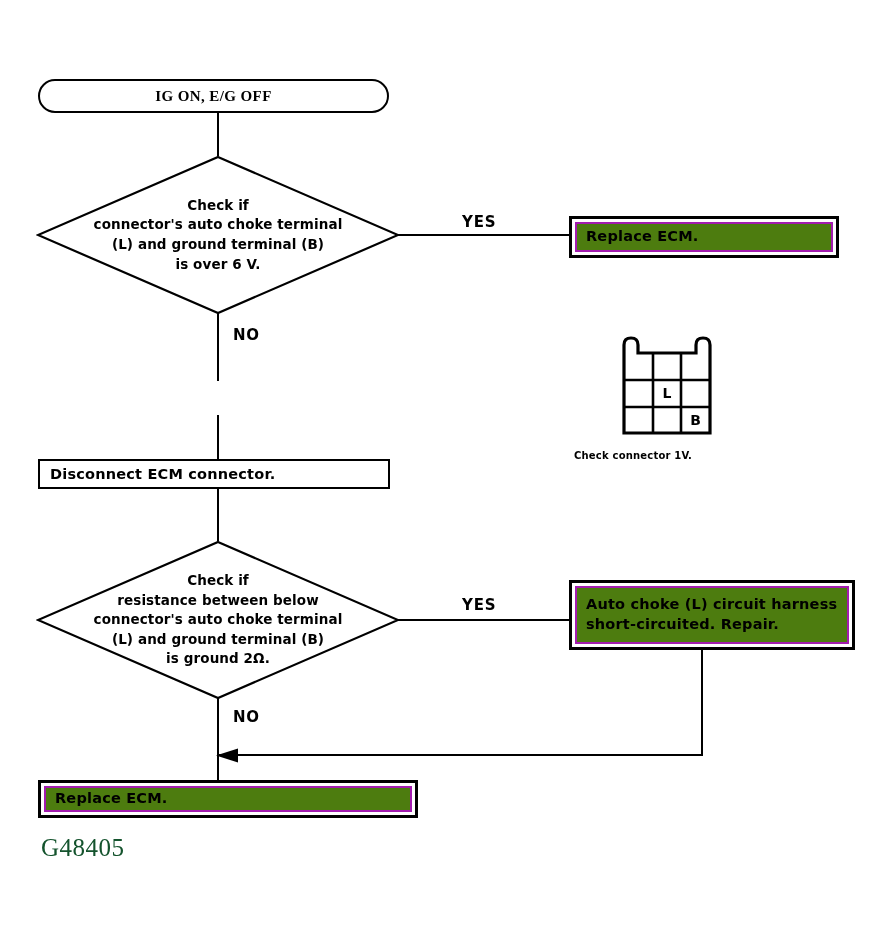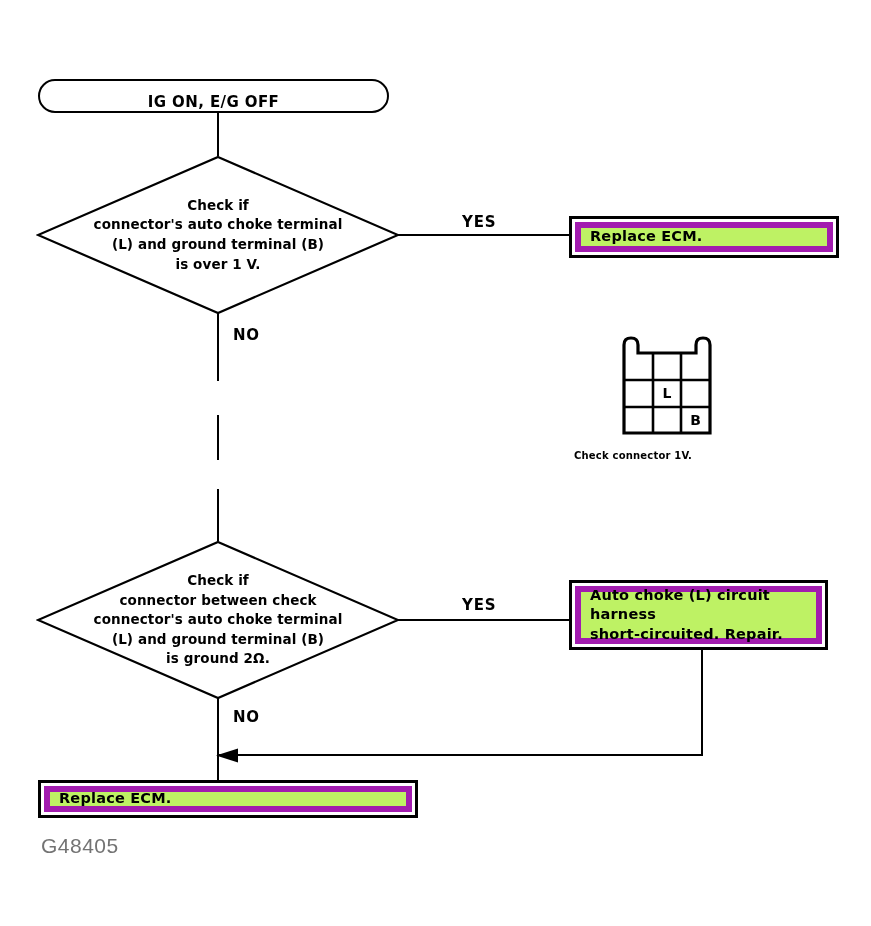--- a/index.html
+++ b/index.html
@@ -28,23 +28,24 @@
     height: 2px;
   }
 
   
   .terminal {
     position: absolute;
     border: 2px solid #000;
     border-radius: 999px;
     box-sizing: border-box;
     display: flex;
-    align-items: flex-end;
+    align-items: center;
     justify-content: center;
     background: #fff;
+    font-family: Liberation Serif, serif;
   }
   .terminal span {
     font-weight: bold;
     font-size: 15px;
     letter-spacing: .4px;
     color: #000;
   }
 
   
   .box-single {
@@ -65,28 +66,28 @@
 
   
   .box-double {
     position: absolute;
     border: 3px solid #000;
     box-sizing: border-box;
     background: #fff;
     padding: 3px;
   }
   .box-double > .inner {
-    border: 6px solid #a21caf;
+    border: 2px solid #a21caf;
     box-sizing: border-box;
     width: 100%;
     height: 100%;
     display: flex;
     flex-direction: column;
     justify-content: center;
-    background: #bef264;
+    background: #4d7c0f;
   }
   .box-double .inner span {
     display: block;
     font-weight: bold;
     font-size: 14.5px;
     color: #000;
     padding-left: 9px;
     line-height: 1.35;
     letter-spacing: .2px;
   }
@@ -135,23 +136,23 @@
   .caption {
     position: absolute;
     font-weight: bold;
     font-size: 10px;
     color: #000;
     letter-spacing: .2px;
   }
 
   .fig-id {
     position: absolute;
-    font-family: Liberation Sans, sans-serif;
-    font-size: 21px;
-    color: #737373;
+    font-family: Liberation Serif, serif;
+    font-size: 25px;
+    color: #14532d;
     letter-spacing: .5px;
   }
 </style>
 </head>
 <body>
 
 <div id="page">
 
   <div class="terminal" style="left:38px; top:79px; width:351px; height:34px;">
     <span>IG ON, E/G OFF</span>
@@ -160,59 +161,62 @@
   <div class="line-v" style="left:217px; top:113px; height:43px;"></div>
 
   <div class="diamond" style="left:36px; top:155px; width:364px; height:160px;">
     <svg width="364" height="160" viewBox="0 0 364 160">
       <polygon points="182,2 362,80 182,158 2,80" fill="#ffffff" stroke="#000000" stroke-width="2.2"></polygon>
     </svg>
     <div class="dtext">
       <div>Check if</div>
       <div>connector's auto choke terminal</div>
       <div>(L) and ground terminal (B)</div>
-      <div>is over 1 V.</div>
+      <div>is over 6 V.</div>
     </div>
   </div>
 
   <div class="line-h" style="left:398px; top:234px; width:172px;"></div>
   <div class="branch-label" style="left:462px; top:213px;">YES</div>
 
   <div class="box-double" style="left:569px; top:216px; width:270px; height:42px;">
     <div class="inner">
       <span>Replace ECM.</span>
     </div>
   </div>
 
   <div class="line-v" style="left:217px; top:313px; height:68px;"></div>
   <div class="branch-label" style="left:233px; top:326px;">NO</div>
 
 
   <div class="line-v" style="left:217px; top:415px; height:45px;"></div>
 
+  <div class="box-single" style="left:38px; top:459px; width:352px; height:30px;">
+    <span>Disconnect ECM connector.</span>
+  </div>
 
   <div class="line-v" style="left:217px; top:489px; height:52px;"></div>
 
   <div class="diamond" style="left:36px; top:540px; width:364px; height:160px;">
     <svg width="364" height="160" viewBox="0 0 364 160">
       <polygon points="182,2 362,80 182,158 2,80" fill="#ffffff" stroke="#000000" stroke-width="2.2"></polygon>
     </svg>
     <div class="dtext">
       <div>Check if</div>
-      <div>connector between check</div>
+      <div>resistance between below</div>
       <div>connector's auto choke terminal</div>
       <div>(L) and ground terminal (B)</div>
       <div>is ground 2Ω.</div>
     </div>
   </div>
 
   <div class="line-h" style="left:398px; top:619px; width:172px;"></div>
   <div class="branch-label" style="left:462px; top:596px;">YES</div>
 
-  <div class="box-double" style="left:569px; top:580px; width:259px; height:70px;">
+  <div class="box-double" style="left:569px; top:580px; width:286px; height:70px;">
     <div class="inner">
       <span>Auto choke (L) circuit harness</span>
       <span>short-circuited.  Repair.</span>
     </div>
   </div>
 
   <div class="line-v" style="left:701px; top:650px; height:106px;"></div>
   <div class="line-h" style="left:219px; top:754px; width:484px;"></div>
 
   <svg style="position:absolute; left:216px; top:747px;" width="32" height="17" viewBox="0 0 32 17">

